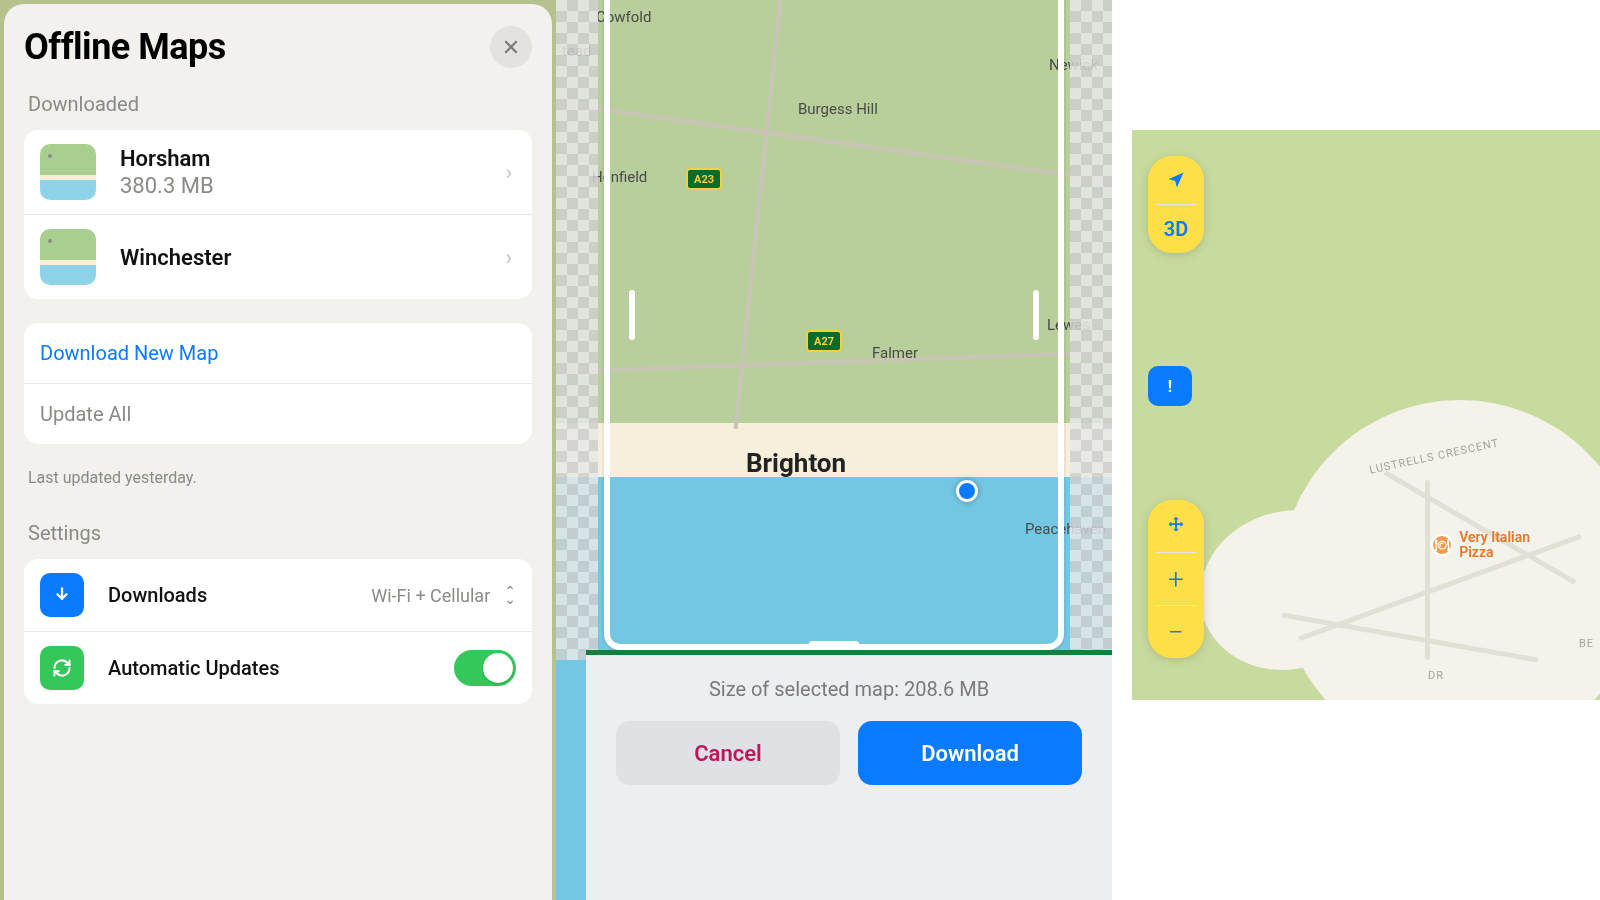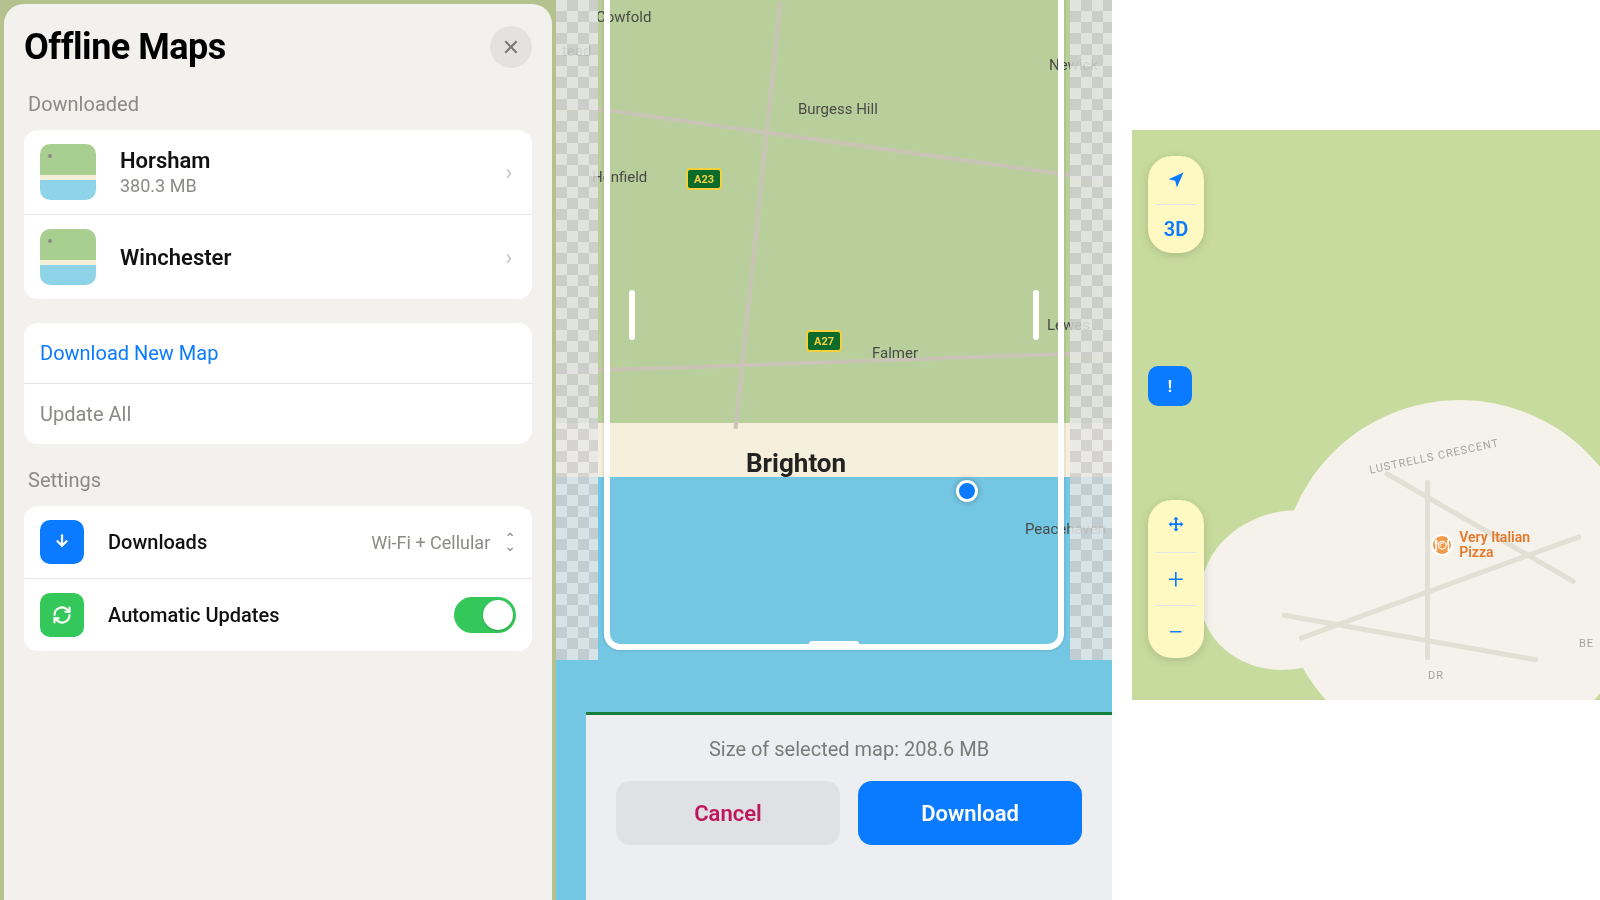--- a/index.html
+++ b/index.html
@@ -51,21 +51,21 @@
   }
   .row:last-child { border-bottom:none; }
   .thumb {
     width:56px; height:56px; border-radius:10px; flex-shrink:0;
     background: linear-gradient(to bottom,#a8cf8f 0%, #a8cf8f 55%, #f5efd8 55%, #f5efd8 65%, #8fd3e8 65%, #8fd3e8 100%);
     margin-right:16px; position:relative;
   }
   .thumb::after{content:""; position:absolute; left:8px; top:10px; width:4px;height:4px;background:#8a8a86;border-radius:50%;}
   .row-body { flex:1; }
   .row-title { font-size:22px; font-weight:600; color:#111; }
-  .row-sub   { font-size:18px; color:#8a8a86; margin-top:2px;}
+  .row-sub   { font-size:22px; color:#8a8a86; margin-top:2px;}
   .chevron { color:#c4c3bf; font-size:22px; padding:0 4px;}
 
   .link-row { padding:18px 16px; font-size:20px; border-bottom:1px solid #e8e7e3;}
   .link-blue { color:#0a7aff; }
   .link-grey { color:#8a8a86; }
 
   .footnote { font-size:16px; color:#8a8a86; margin: 0 4px 34px 4px; }
 
   .settings-card .row { padding:14px 16px;}
   .icon-sq {
@@ -123,23 +123,23 @@
   .place{position:absolute;font-size:15px;color:#4a4a48;}
   .place.big{font-size:26px;font-weight:700;color:#222;}
   .roadshield{
     position:absolute;width:36px;height:22px;border-radius:4px;background:#0b6b2b;border:2px solid #f4d03f;
     color:#f4d03f;font-size:11px;font-weight:700;display:flex;align-items:center;justify-content:center;
   }
   .road{position:absolute;background:#c9c4b6;height:4px;}
   .loc-dot{position:absolute;width:22px;height:22px;border-radius:50%;background:#0a7aff;border:3px solid #fff;box-shadow:0 0 6px rgba(0,0,0,0.3);}
 
   .bottom-bar{
-    position:absolute;left:0;right:0;bottom:0;height:188px;
+    position:absolute;left:0;right:0;bottom:0;height:250px;
     background:#eceef1;padding:22px 30px;
-    border-top:3px solid #15803d;
+    border-top:5px solid #15803d;
     margin-left:30px;
   }
   .size-text{text-align:center;font-size:20px;color:#7a7a78;margin-bottom:20px;}
   .btn-row{display:flex;gap:18px;}
   .btn{flex:1;height:64px;border-radius:14px;font-size:22px;font-weight:600;display:flex;align-items:center;justify-content:center;cursor:pointer;}
   .btn-cancel{background:#dfe1e5;color:#be185d;}
   .btn-download{background:#0a7aff;color:#fff;}
 
   
   .panel3{
@@ -159,21 +159,21 @@
     position:absolute;right:220px;bottom:30px;width:180px;height:160px;background:#f4f2ea;border-radius:60% 50% 60% 50%;
   }
   .streets{position:absolute;inset:0;}
   .street{position:absolute;background:#e2dfd4;height:5px;border-radius:2px;}
 
   .poi{position:absolute;display:flex;align-items:center;gap:6px;font-size:14px;color:#e6782a;font-weight:600;}
   .poi .dot{width:22px;height:22px;border-radius:50%;background:#f2994a;border:2px solid #fff;display:flex;align-items:center;justify-content:center;color:#fff;font-size:12px;}
   .roadlabel{position:absolute;font-size:11px;color:#a6a49c;letter-spacing:1px;}
 
   .pill{
-    position:absolute;left:36px;background:#fef9c3;border-radius:24px;
+    position:absolute;left:36px;background:#fde047;border-radius:24px;
     box-shadow:0 2px 10px rgba(0,0,0,0.15);
     display:flex;flex-direction:column;align-items:center;overflow:hidden;
     width:56px;
   }
   .pill-item{width:56px;height:48px;display:flex;align-items:center;justify-content:center;font-size:20px;color:#0a7aff;font-weight:600;}
   .pill-sep{width:70%;height:1px;background:#e4e4e4;}
   .pill.tall .pill-item{height:52px;}
 
   .report{
     position:absolute;left:36px;width:44px;height:40px;border-radius:10px;background:#0a7aff;
@@ -211,20 +211,21 @@
         </div>
         <div class="chevron">›</div>
       </div>
     </div>
 
     <div class="card">
       <div class="link-row link-blue">Download New Map</div>
       <div class="link-row link-grey" style="border-bottom:none">Update All</div>
     </div>
 
+    <div class="footnote">Last updated yesterday.</div>
 
     <div class="section-label">Settings</div>
 
     <div class="card settings-card">
       <div class="row">
         <div class="icon-sq icon-blue">
           <svg width="18" height="18" viewBox="0 0 24 24" fill="none" stroke="#fff" stroke-width="3" stroke-linecap="round">
               <path d="M12 3v14"></path>
               <path d="M6 11l6 6 6-6"></path>
             </svg>

